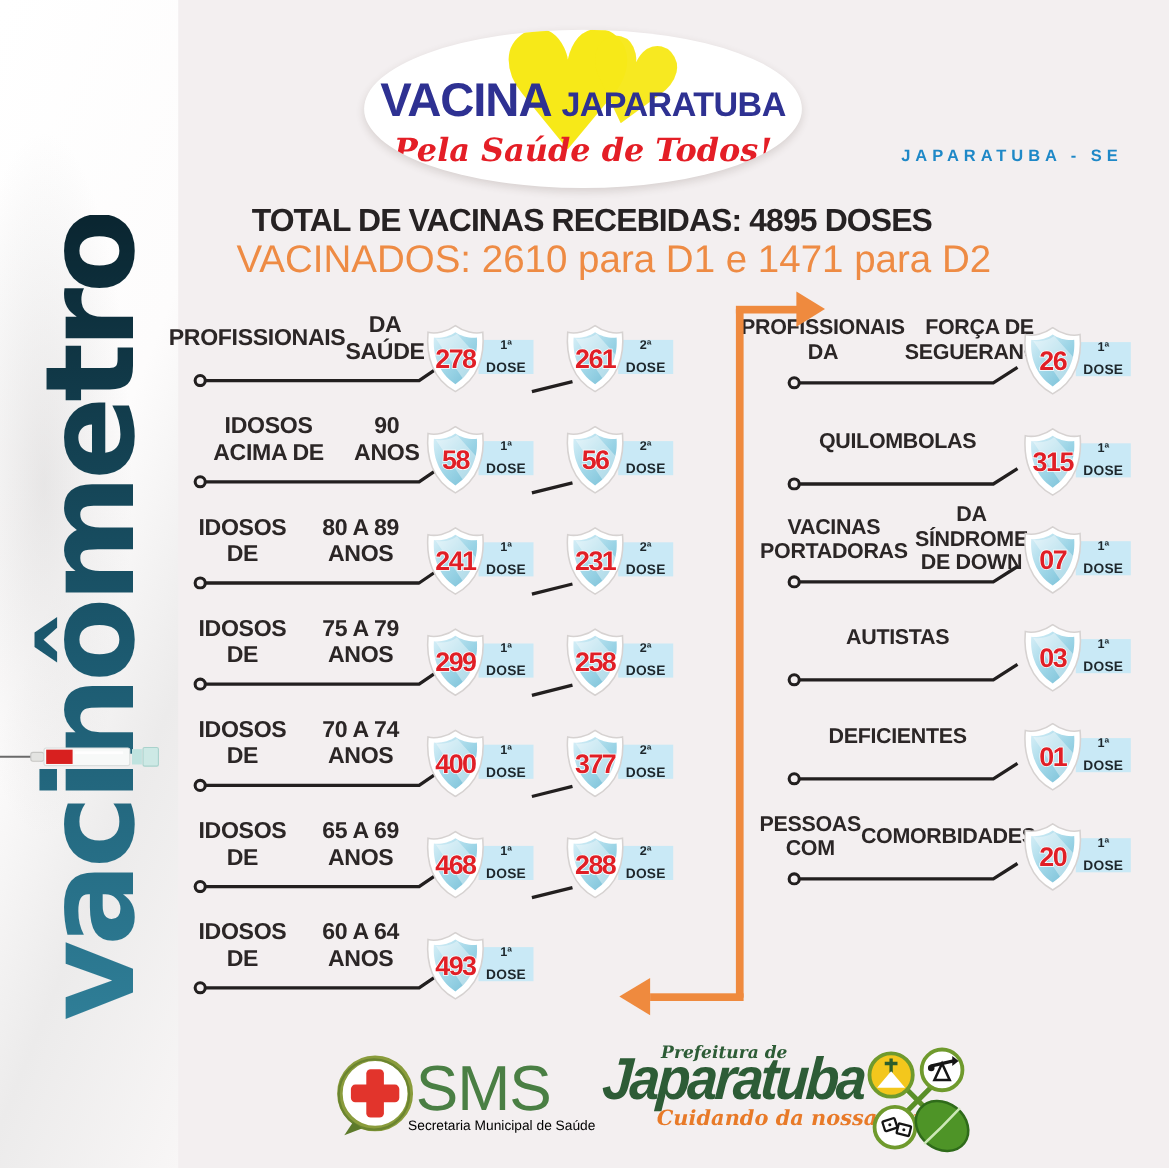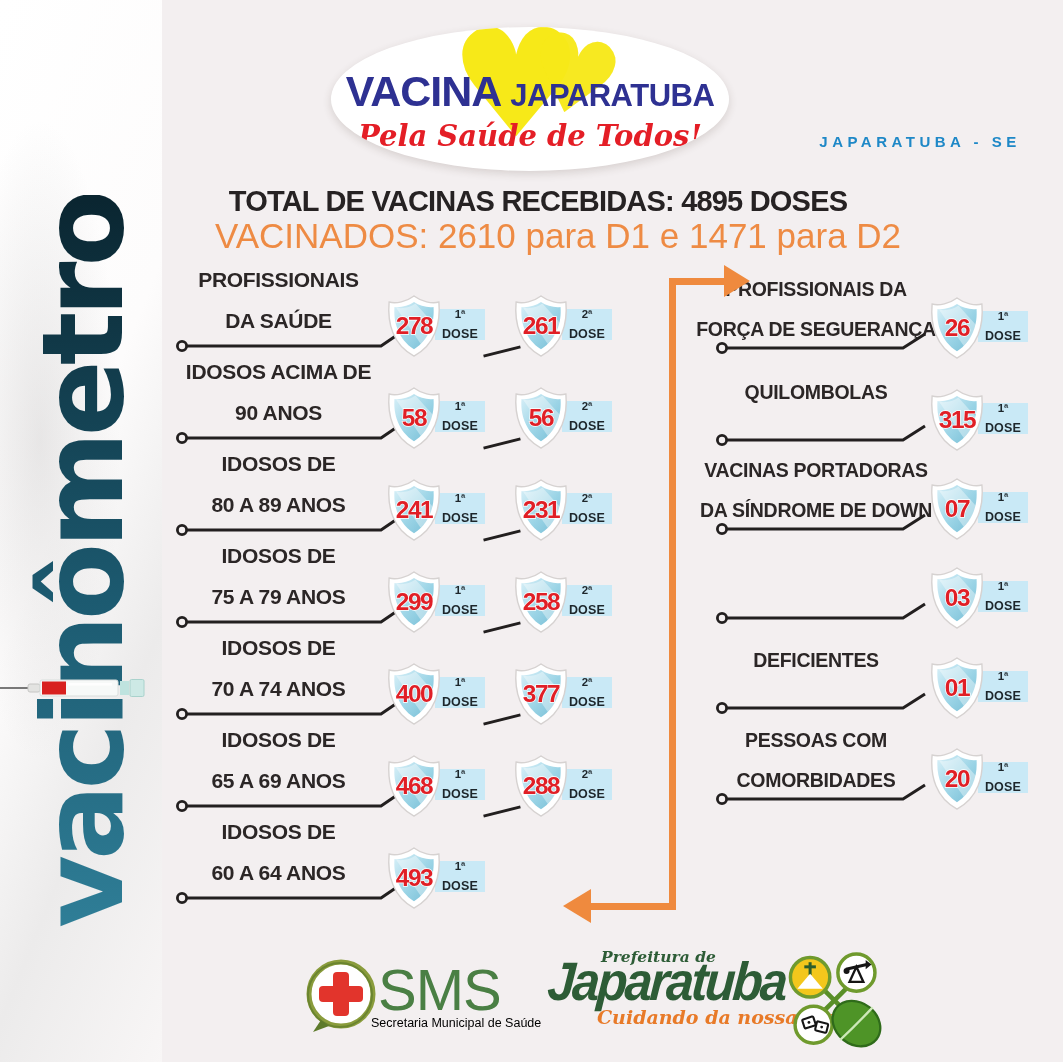--- a/index.html
+++ b/index.html
@@ -42,23 +42,23 @@
     font-size:15px;font-weight:bold;letter-spacing:4.5px;color:#1e88c7;}
 
   
   #headline{position:absolute;left:163px;top:185px;width:750px;text-align:center;
     font-size:29px;font-weight:bold;letter-spacing:-0.8px;color:#262223;}
   #subheadline{position:absolute;left:133px;top:216px;width:850px;text-align:center;
     font-size:35px;font-weight:normal;color:#ee8b44;}
 
   
   .row{position:absolute;left:163px;width:880px;height:88px;}
-  .row-label{position:absolute;display:flex;flex-direction:column;justify-content:flex-end;
+  .row-label{position:absolute;display:flex;flex-direction:row;justify-content:flex-end;
     align-items:center;text-align:center;font-weight:bold;color:#2b2626;line-height:1.12;
-    letter-spacing:-0.3px;padding-bottom:7px;box-sizing:border-box;gap:18px;}
+    letter-spacing:-0.3px;padding-bottom:7px;box-sizing:border-box;}
   .lrow .row-label{left:8px;top:6px;width:215px;height:58px;font-size:21px;}
   .rrow .row-label{left:528px;top:6px;width:250px;height:58px;font-size:19.5px;justify-content:center;}
   .conn{position:absolute;left:12px;top:48px;}
   .connr{position:absolute;left:552px;top:48px;}
   .conn circle,.connr circle{fill:#f3eff0;stroke:#221f1f;stroke-width:2.8;}
   .conn path,.connr path{fill:none;stroke:#221f1f;stroke-width:3;stroke-linejoin:round;}
   .conn2{position:absolute;left:320px;top:74px;width:38px;height:3.2px;background:#221f1f;
     transform:rotate(-14deg);}
   .shield{position:absolute;width:58px;height:62px;}
   .sh1{left:222px;top:19px;}
@@ -416,20 +416,24 @@
       </div>
     <svg class="shield sh1" viewBox="0 0 60 66">
       <path class="sh-o" d="M30 1C38 7 49 9.5 56.5 7.5 58.5 30 52.5 53 30 65 7.5 53 1.5 30 3.5 7.5 11 9.5 22 7 30 1Z"></path>
       <path class="sh-i" d="M30 7.5C35.8 11.6 44.6 13.6 50.8 12.7 52 28.6 47 46.6 30 57.8 13 46.6 8 28.6 9.2 12.7 15.4 13.6 24.2 11.6 30 7.5Z"></path>
       <path class="sh-g" d="M11 13.5C18 15 26 13 31.5 9L50.5 30C48 39 43.5 46.5 37 52Z"></path>
       <text class="sh-num" x="30" y="42" text-anchor="middle">07</text>
     </svg>
   </div>
 
   <div class="row rrow" style="top:548px">
+    <div class="row-label">
+      <span>AUTISTAS</span>
+        <span></span>
+    </div>
     <svg class="connr" width="222" height="28" viewBox="0 0 222 28">
       <circle cx="7" cy="22" r="4.6"></circle>
         <path d="M11.6 22H188L210 8"></path>
     </svg>
     <div class="tag tag1">
         <span class="tag-sup">1ª</span>
         <span class="tag-word">DOSE</span>
       </div>
     <svg class="shield sh1" viewBox="0 0 60 66">
       <path class="sh-o" d="M30 1C38 7 49 9.5 56.5 7.5 58.5 30 52.5 53 30 65 7.5 53 1.5 30 3.5 7.5 11 9.5 22 7 30 1Z"></path>

